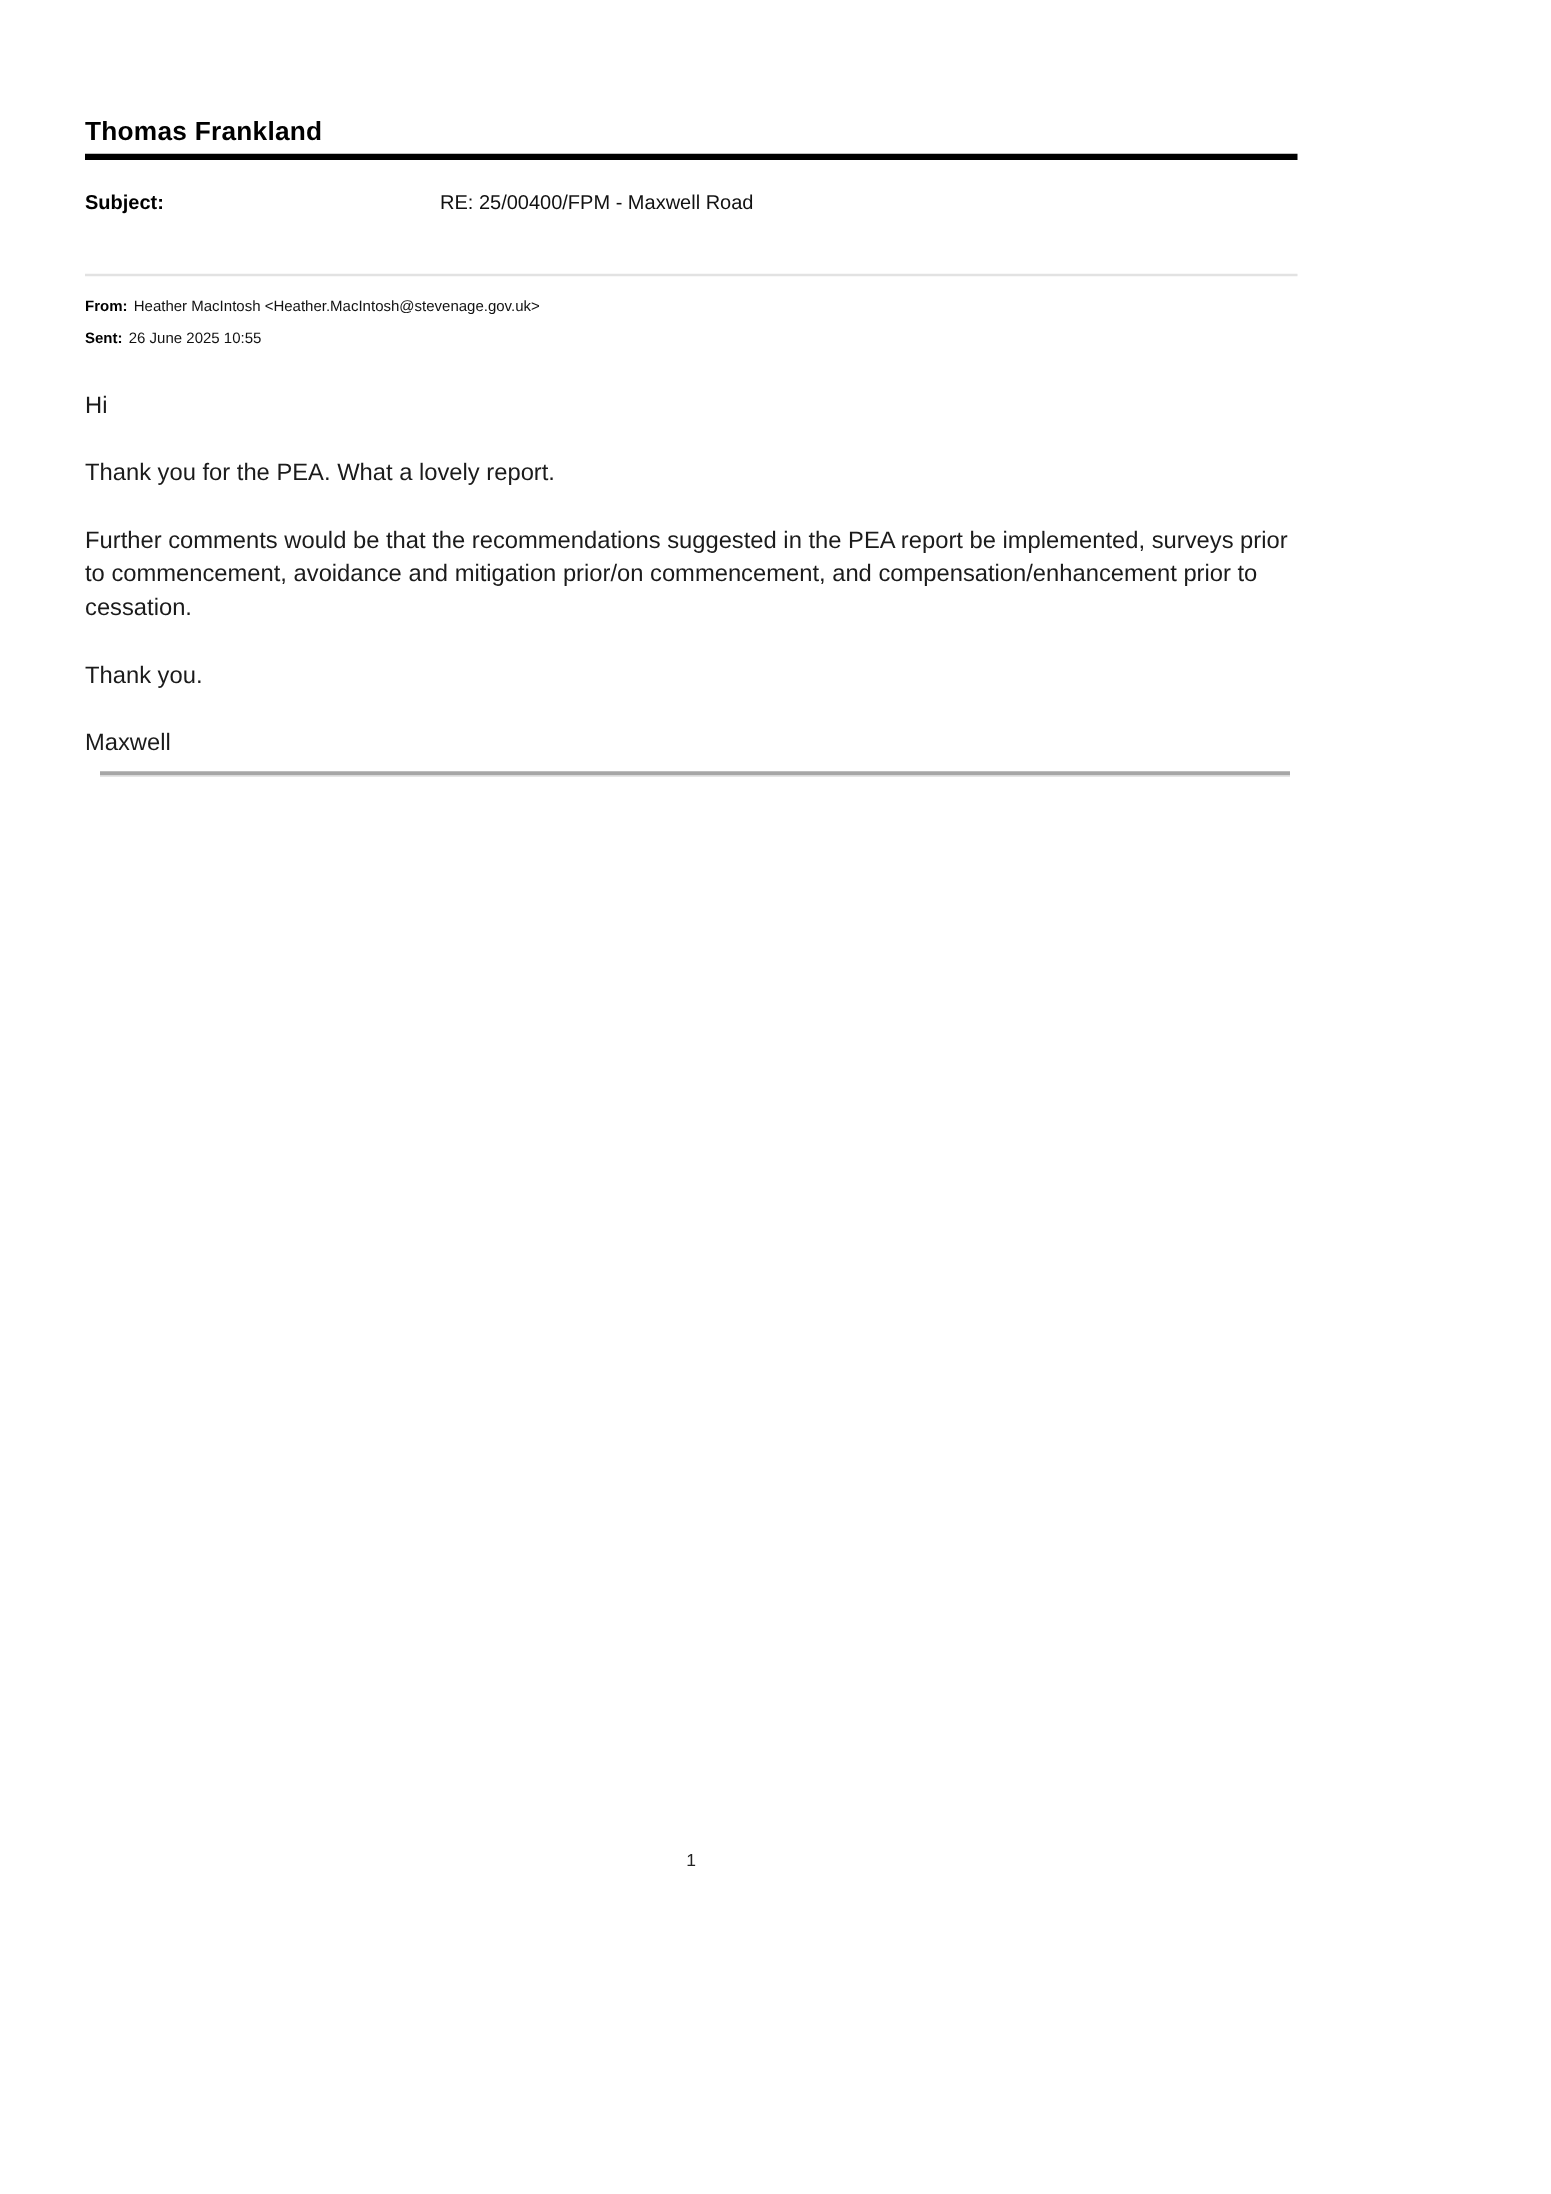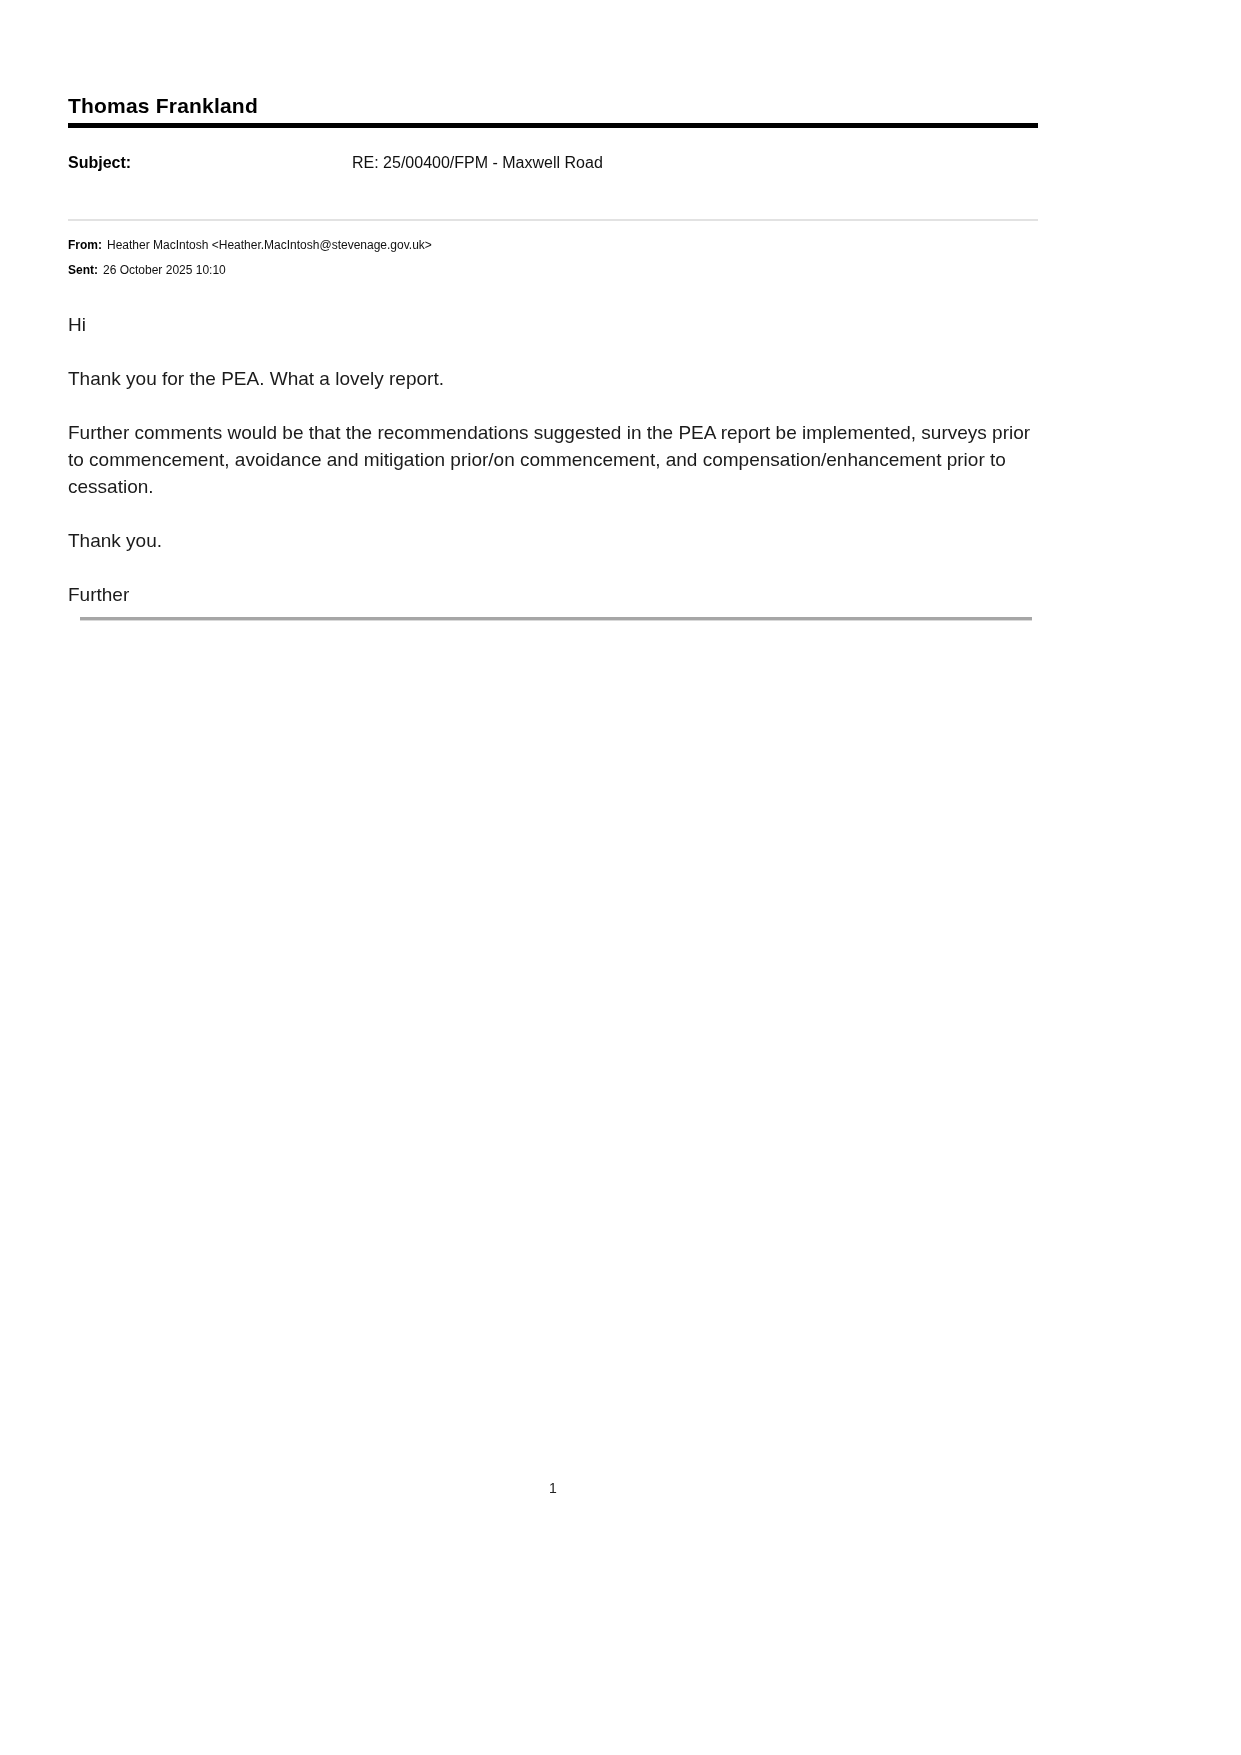--- a/index.html
+++ b/index.html
@@ -115,30 +115,30 @@
       <span class="subject-value">RE: 25/00400/FPM - Maxwell Road</span>
     </div>
 
     <div class="light-rule"></div>
 
     <div class="email-headers">
       <div class="header-line">
         <span class="hl">From:</span><span>Heather MacIntosh &lt;Heather.MacIntosh@stevenage.gov.uk&gt;</span>
       </div>
       <div class="header-line">
-        <span class="hl">Sent:</span><span>26 October 2025 10:10</span>
+        <span class="hl">Sent:</span><span>26 June 2025 10:55</span>
       </div>
     </div>
 
     <div class="email-body">
       <p>Hi</p>
       <p>Thank you for the PEA. What a lovely report.</p>
       <p>Further comments would be that the recommendations suggested in the PEA report be implemented, surveys prior to commencement, avoidance and mitigation prior/on commencement, and compensation/enhancement prior to cessation.</p>
       <p>Thank you.</p>
-      <p>Further</p>
+      <p>Maxwell</p>
     </div>
 
     <div class="end-rule"></div>
 
   </div>
 
   <div class="page-number">1</div>
 </div>
 
 </body></html>

